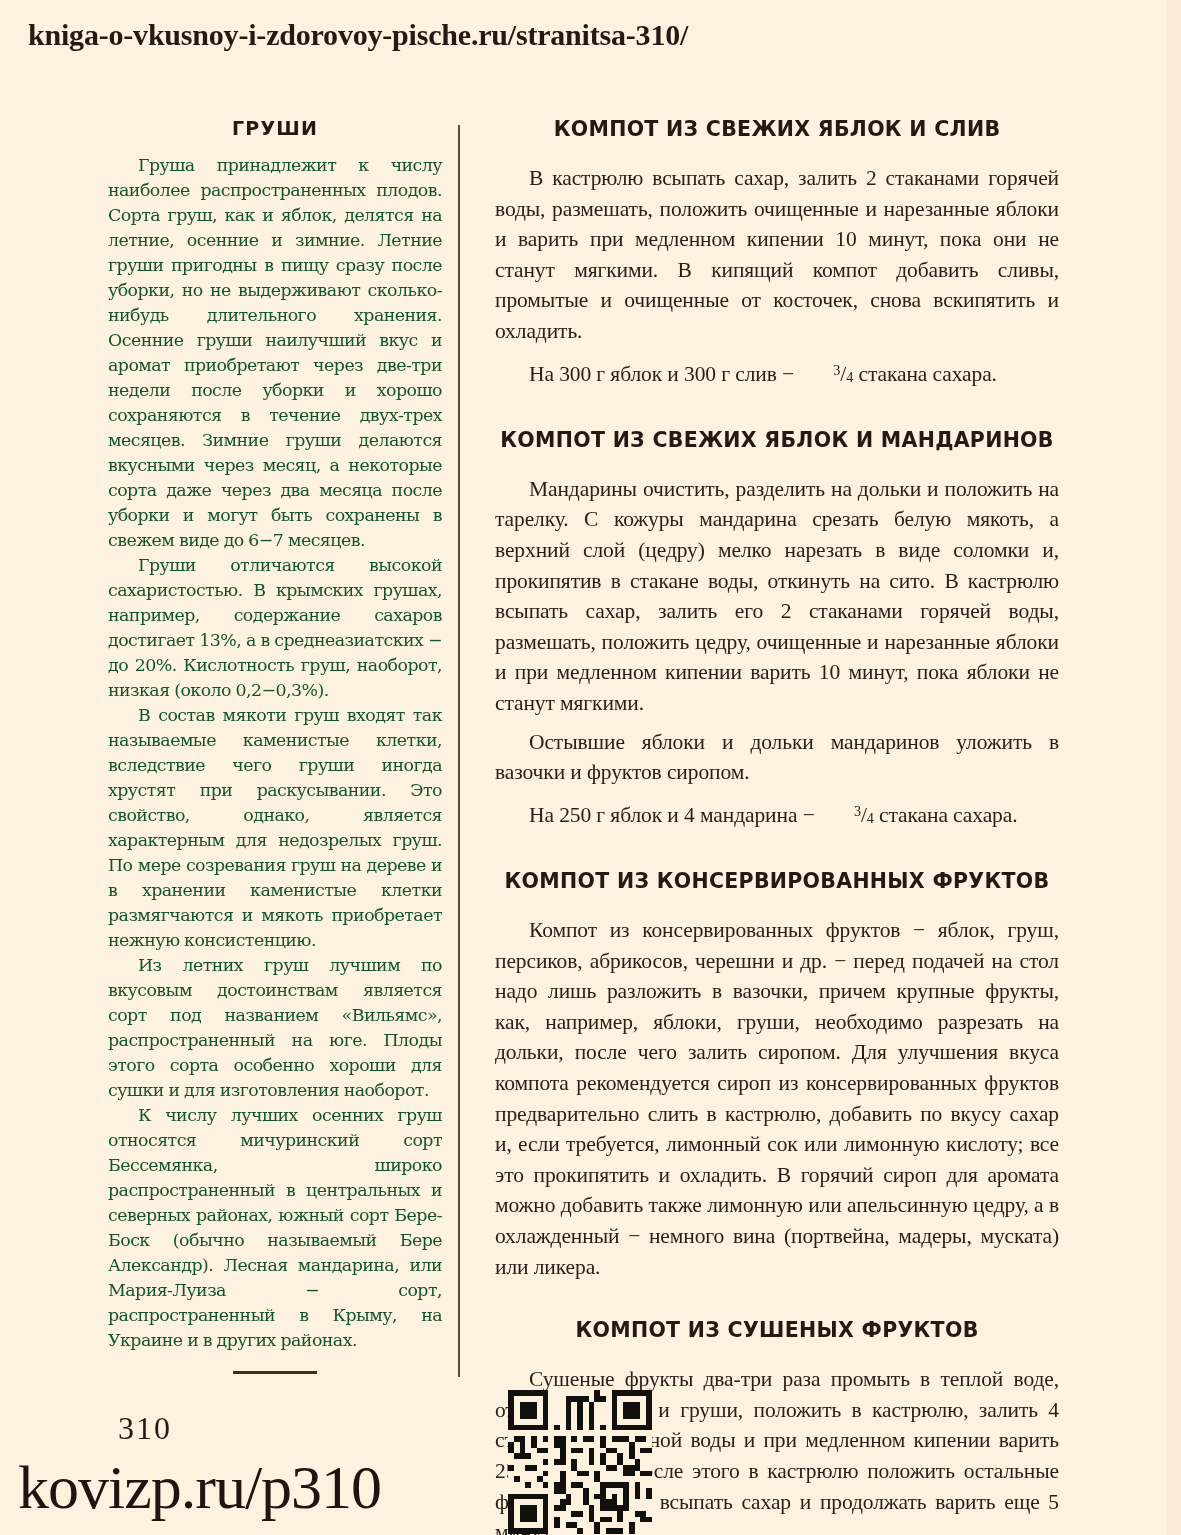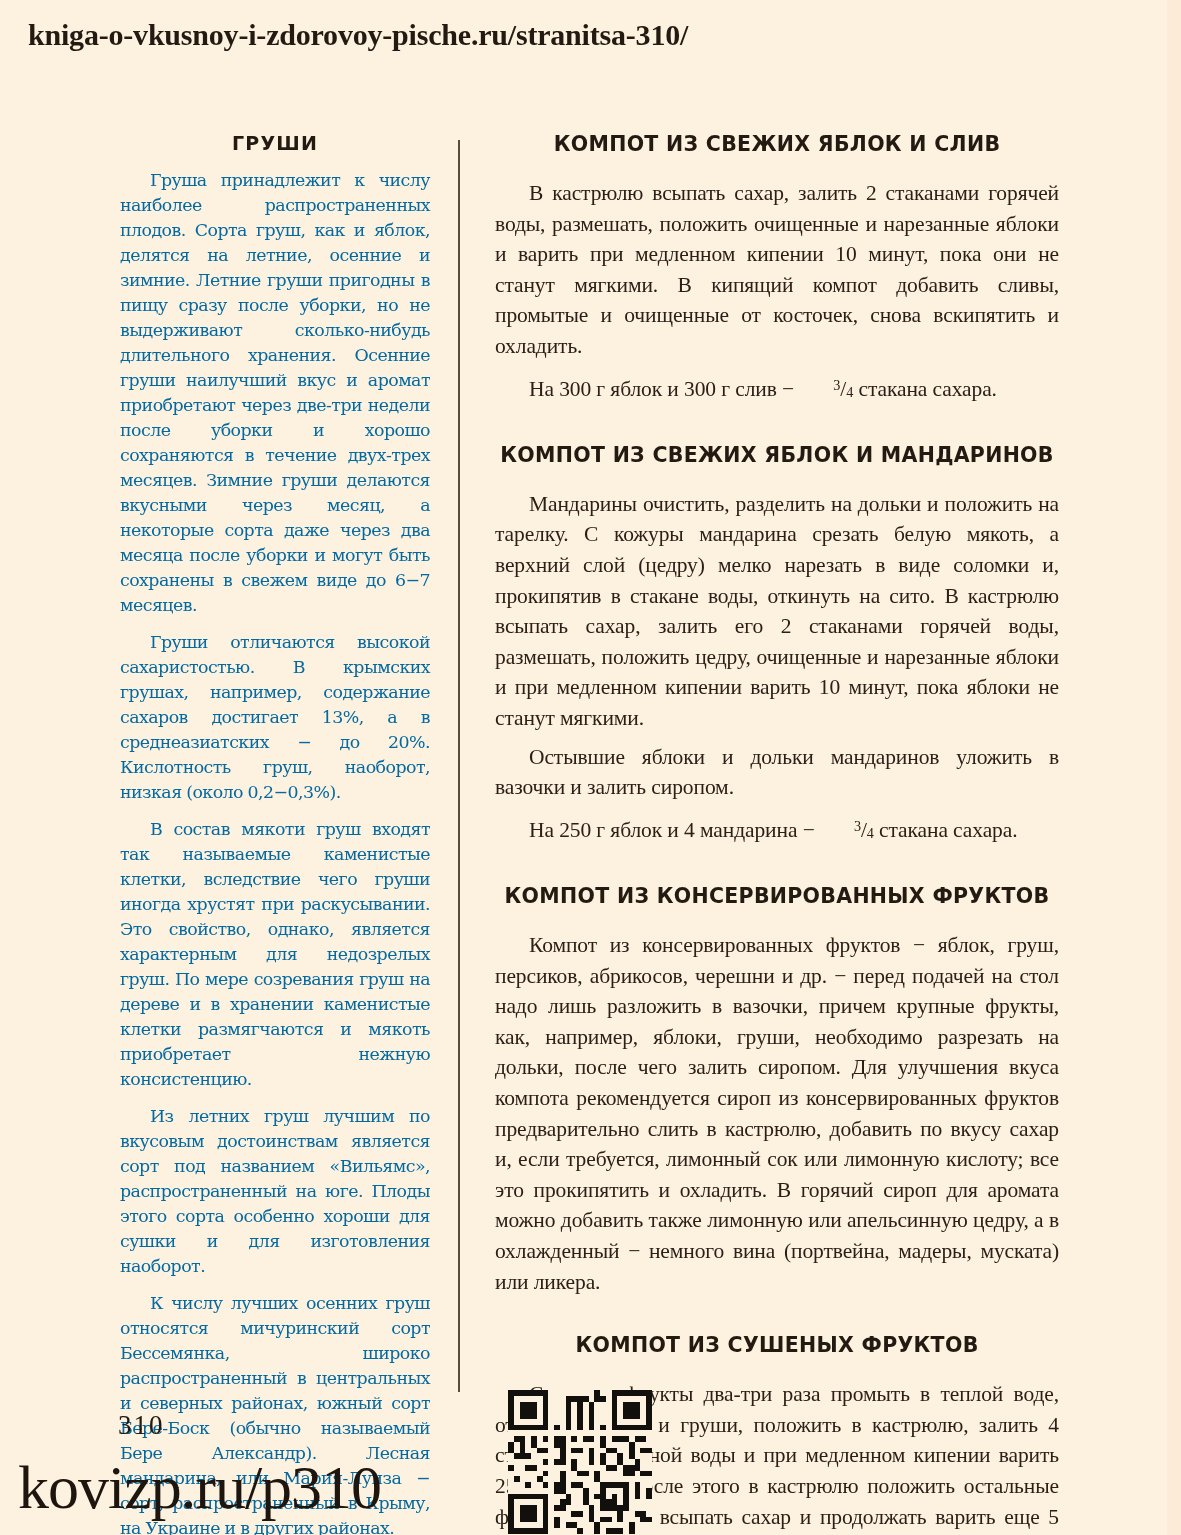--- a/index.html
+++ b/index.html
@@ -34,21 +34,21 @@
     font-family: "Liberation Serif", serif;
     font-size: 30px;
     font-weight: 700;
     letter-spacing: -0.2px;
     color: #231a12;
     white-space: nowrap;
   }
 
   .page {
     position: absolute;
-    top: 132px;
+    top: 117px;
     left: 0;
     width: 1018px;
     height: 1270px;
   }
 
   
   .col-left {
     position: absolute;
     left: 108px;
     top: 0;
@@ -80,24 +80,24 @@
     font-weight: 700;
     letter-spacing: 1.2px;
     text-align: center;
     margin: 0 0 14px 0;
     color: #231a12;
   }
   .col-left p {
     font-family: "DejaVu Serif", serif;
     font-size: 17.4px;
     line-height: 25.0px;
-    margin: 12px;
+    margin: 0;
     text-indent: 30px;
     text-align: justify;
-    color: #0369a1;
+    color: #14532d;
     letter-spacing: -0.55px;
     word-spacing: -0.4px;
   }
 
   .rule {
     width: 84px;
     height: 3px;
     background: #3b3024;
     margin: 18px auto 16px auto;
   }
@@ -145,21 +145,21 @@
   .frac .slash {
     font-size: 1em;
   }
 
   
   .page-number {
     position: absolute;
     left: 118px;
     top: 1410px;
     font-family: "Liberation Serif", serif;
-    font-size: 27px;
+    font-size: 32px;
     letter-spacing: 2px;
     color: #231a12;
   }
   .footer-url {
     position: absolute;
     left: 18px;
     top: 1452px;
     font-family: "Liberation Serif", serif;
     font-size: 62px;
     letter-spacing: -1px;
@@ -201,21 +201,21 @@
   </div>
 
   <div class="col-right">
 
     <h2>КОМПОТ ИЗ СВЕЖИХ ЯБЛОК И СЛИВ</h2>
     <p>В кастрюлю всыпать сахар, залить 2 стаканами горячей воды, размешать, положить очищенные и нарезанные яблоки и варить при медленном кипении 10 минут, пока они не станут мягкими. В кипящий компот добавить сливы, промытые и очищенные от косточек, снова вскипятить и охладить.</p>
     <p class="cont"><span>На 300 г яблок и 300 г слив − </span><span class="frac"><sup>3</sup><span class="slash">/</span><sub>4</sub></span><span> стакана сахара.</span></p>
 
     <h2 class="spaced">КОМПОТ ИЗ СВЕЖИХ ЯБЛОК И МАНДАРИНОВ</h2>
     <p>Мандарины очистить, разделить на дольки и положить на тарелку. С кожуры мандарина срезать белую мякоть, а верхний слой (цедру) мелко нарезать в виде соломки и, прокипятив в стакане воды, откинуть на сито. В кастрюлю всыпать сахар, залить его 2 стаканами горячей воды, размешать, положить цедру, очищенные и нарезанные яблоки и при медленном кипении варить 10 минут, пока яблоки не станут мягкими.</p>
-    <p>Остывшие яблоки и дольки мандаринов уложить в вазочки и залить сиропом.</p>
+    <p>Остывшие яблоки и дольки мандаринов уложить в вазочки и фруктов сиропом.</p>
     <p class="cont"><span>На 250 г яблок и 4 мандарина − </span><span class="frac"><sup>3</sup><span class="slash">/</span><sub>4</sub></span><span> стакана сахара.</span></p>
 
     <h2 class="spaced">КОМПОТ ИЗ КОНСЕРВИРОВАННЫХ ФРУКТОВ</h2>
     <p>Компот из консервированных фруктов − яблок, груш, персиков, абрикосов, черешни и др. − перед подачей на стол надо лишь разложить в вазочки, причем крупные фрукты, как, например, яблоки, груши, необходимо разрезать на дольки, после чего залить сиропом. Для улучшения вкуса компота рекомендуется сироп из консервированных фруктов предварительно слить в кастрюлю, добавить по вкусу сахар и, если требуется, лимонный сок или лимонную кислоту; все это прокипятить и охладить. В горячий сироп для аромата можно добавить также лимонную или апельсинную цедру, а в охлажденный − немного вина (портвейна, мадеры, муската) или ликера.</p>
 
     <h2 class="spaced">КОМПОТ ИЗ СУШЕНЫХ ФРУКТОВ</h2>
     <p>Сушеные фрукты два-три раза промыть в теплой воде, отобрать яблоки и груши, положить в кастрюлю, залить 4 стаканами холодной воды и при медленном кипении варить 25−30 минут. После этого в кастрюлю положить остальные фрукты и ягоды, всыпать сахар и продолжать варить еще 5 минут.</p>
 
   </div>
 </div>

